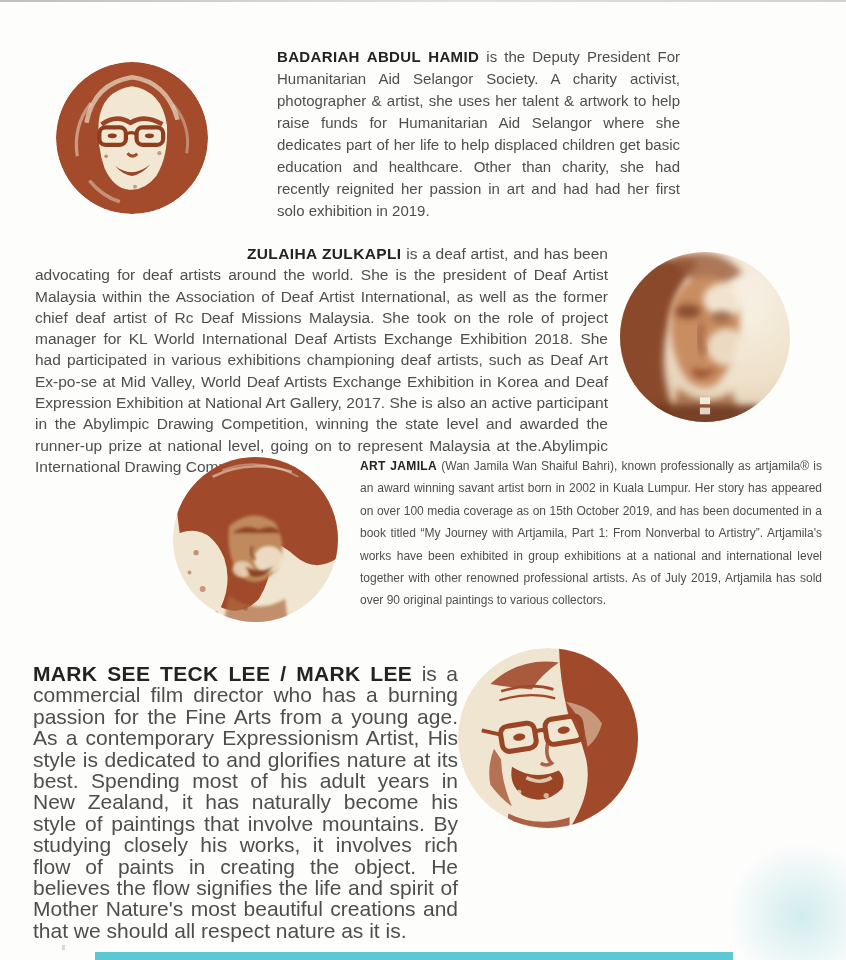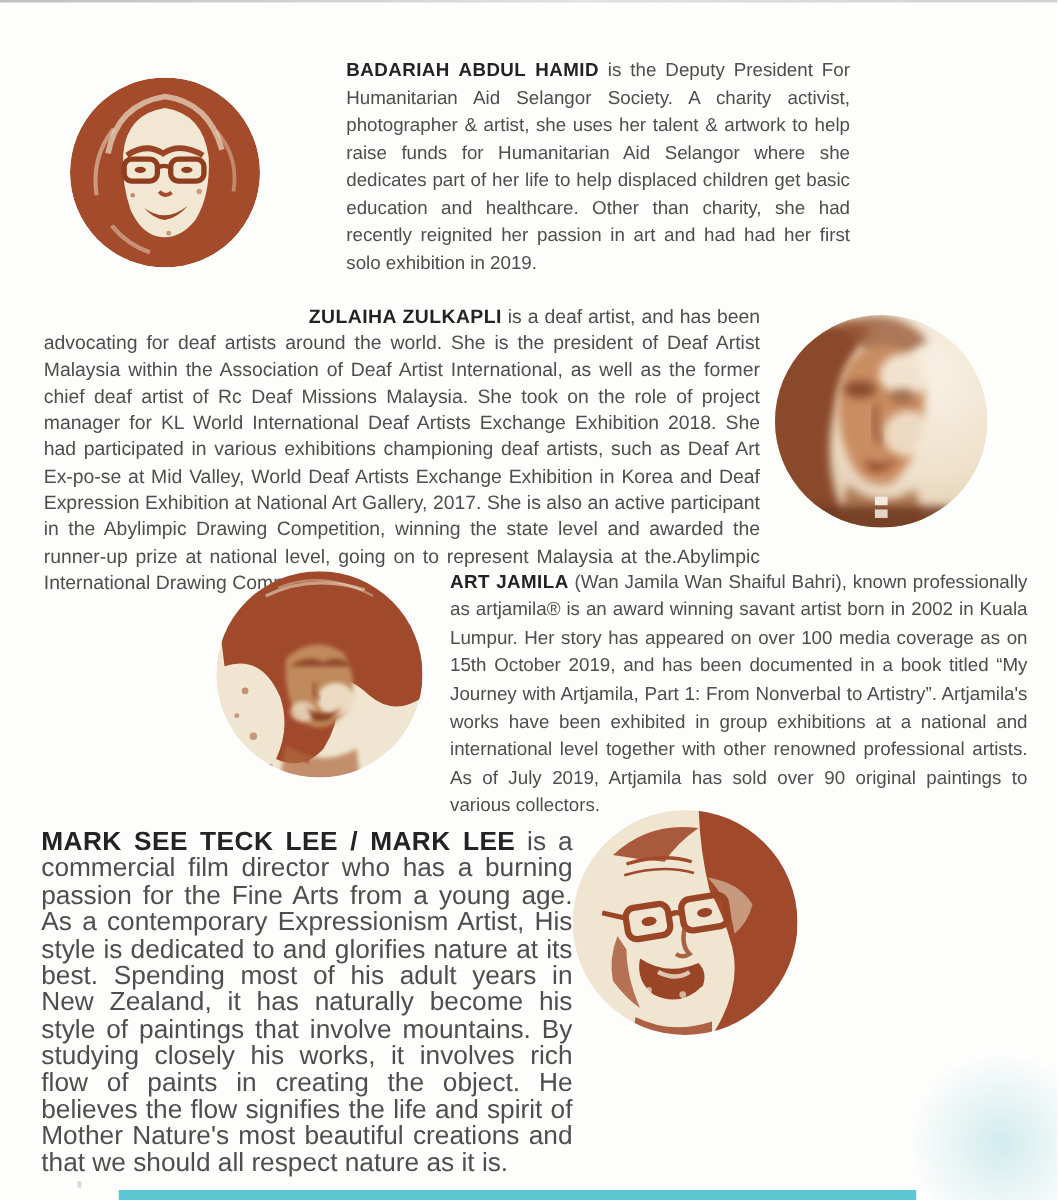--- a/index.html
+++ b/index.html
@@ -46,21 +46,21 @@
   .portrait svg { display: block; width: 100%; height: 100%; }
 
   
   .p1-portrait { left: 56px;  top: 62px;  width: 152px; height: 152px; }
   .p1-text     { left: 245px; top: 46px;  width: 403px; font-size: 15px;   line-height: 22px; margin-left: 32px; }
 
   .p2-text     { left: 35px;  top: 243px; width: 573px; font-size: 15.5px; line-height: 21.3px; text-indent: 212px; }
   .p2-portrait { left: 620px; top: 252px; width: 170px; height: 170px; }
 
   .p3-portrait { left: 173px; top: 457px; width: 165px; height: 165px; }
-  .p3-text     { left: 360px; top: 455px; width: 462px; font-size: 15px;   line-height: 22.4px; }
+  .p3-text     { left: 360px; top: 455px; width: 462px; font-size: 12px;   line-height: 22.4px; }
 
   .p4-text     { left: 33px;  top: 663px; width: 425px; font-size: 21px;   line-height: 21.4px; }
   .p4-portrait { left: 458px; top: 648px; width: 180px; height: 180px; }
 </style>
 </head>
 <body>
 
 <div class="page">
   <div class="scan-top-edge"></div>
 

